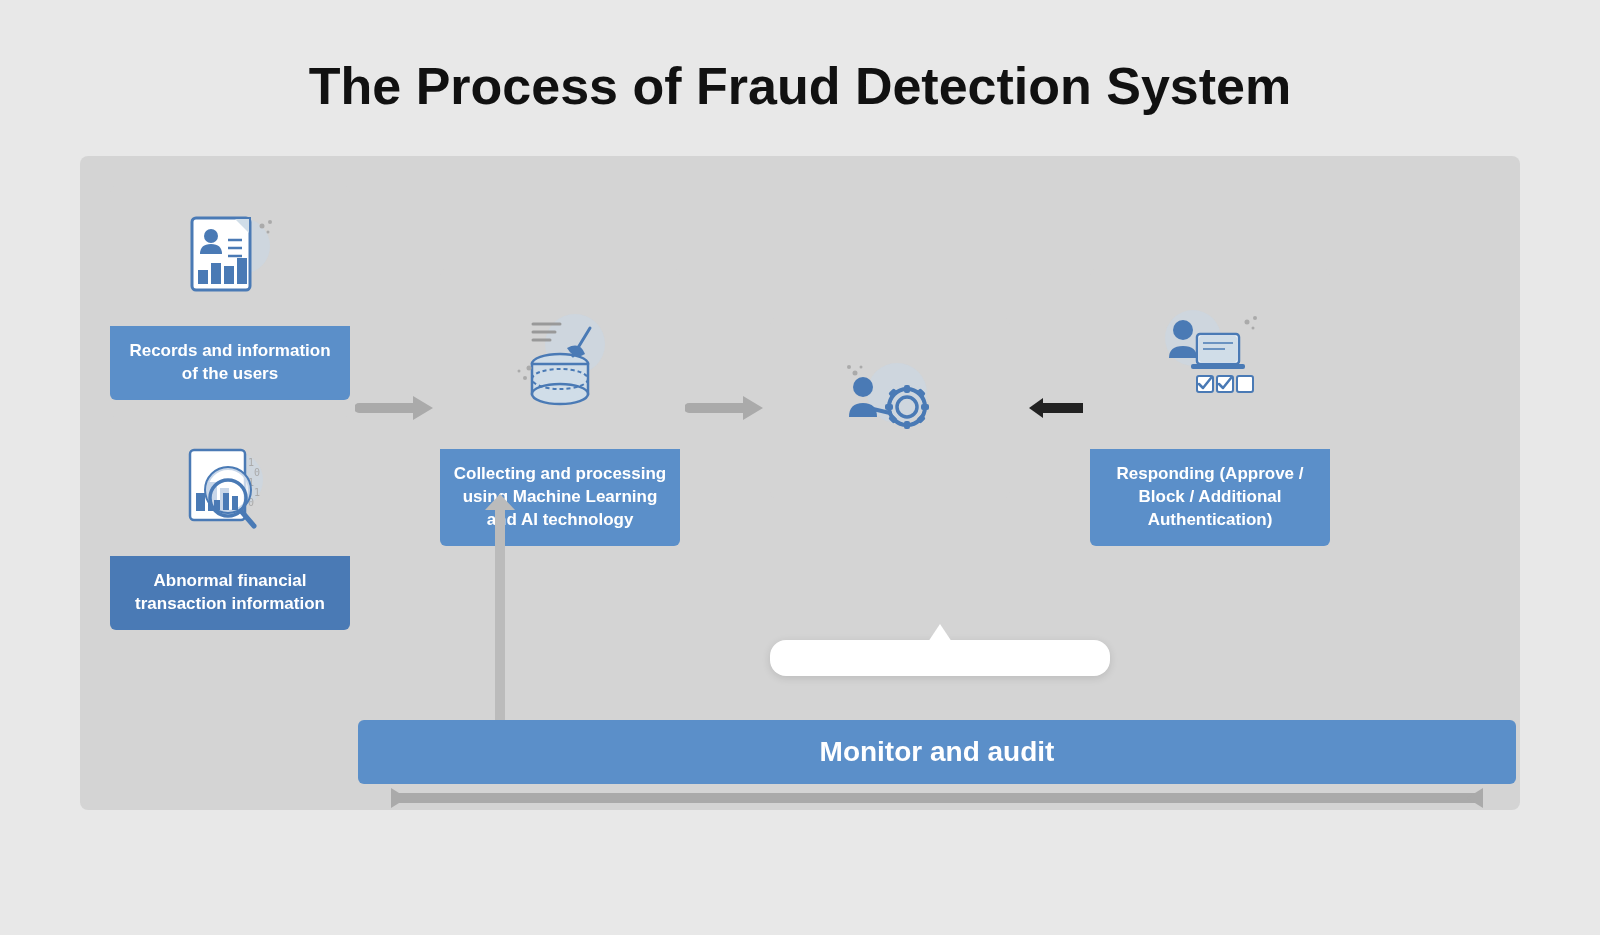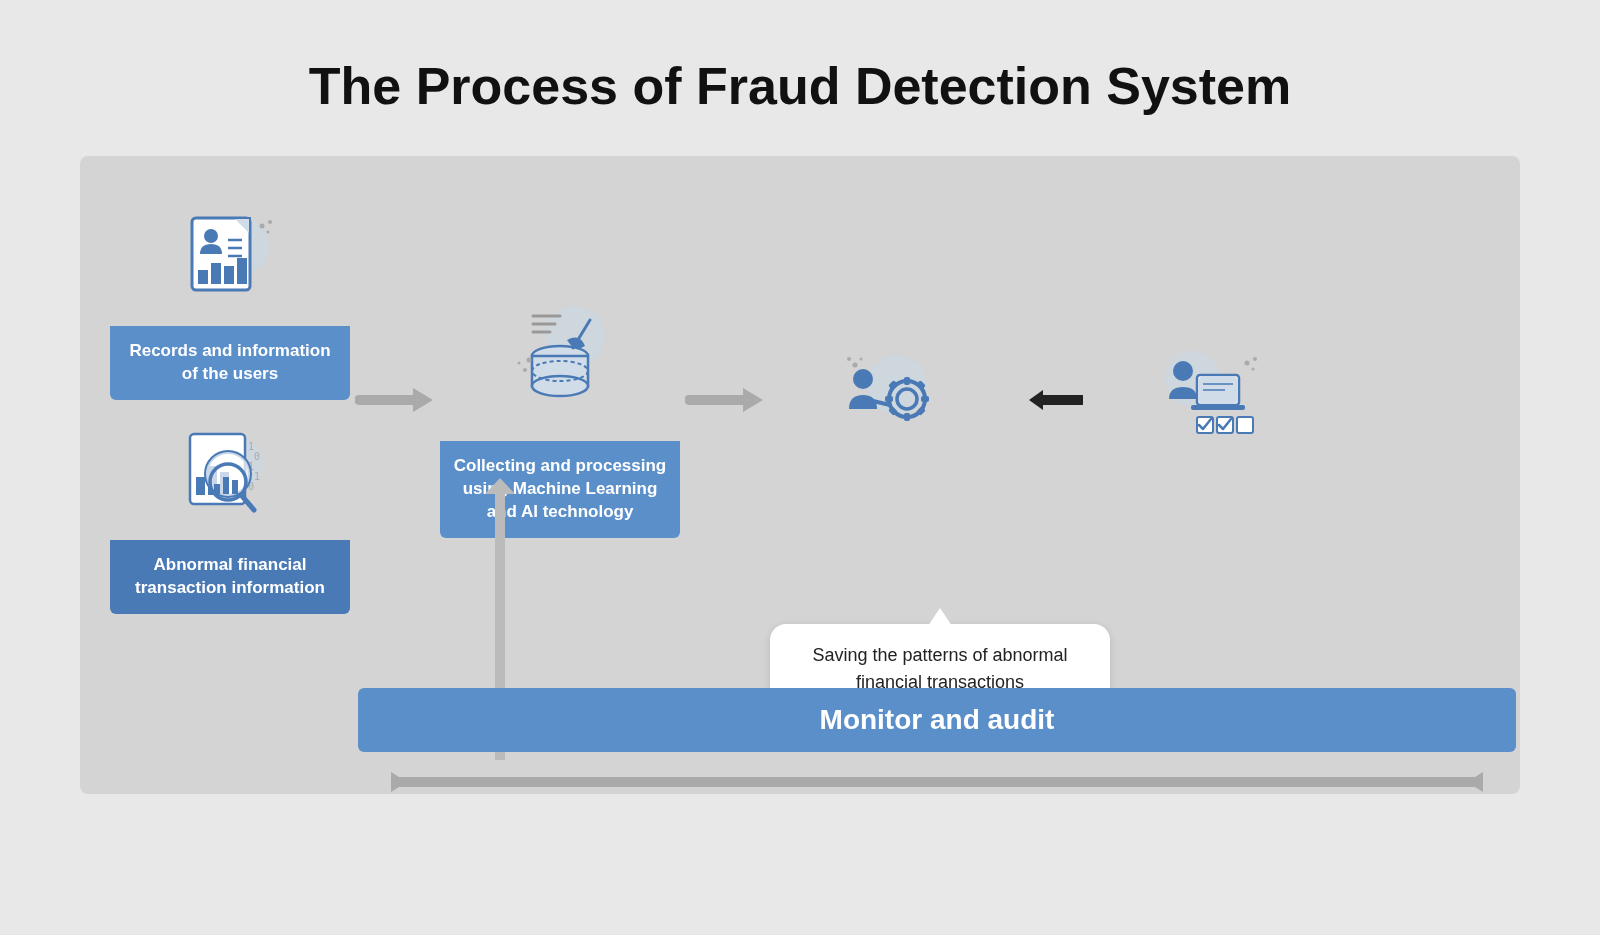--- a/index.html
+++ b/index.html
@@ -24,20 +24,21 @@
     .main-content {
       background: #d4d4d4;
       border-radius: 8px;
       width: 1440px;
       padding: 30px 30px 20px 30px;
       position: relative;
     }
     .left-col {
       display: flex;
       flex-direction: column;
+      gap: 16px;
       width: 240px;
       flex-shrink: 0;
     }
     .box {
       background: #d4d4d4;
       border-radius: 6px;
       display: flex;
       flex-direction: column;
       align-items: center;
       overflow: hidden;
@@ -300,40 +301,40 @@
             <polyline points="44,78 48,82 56,72" stroke="#4a7ab5" stroke-width="2.5" fill="none" stroke-linecap="round" stroke-linejoin="round"></polyline>
             <rect x="62" y="70" width="16" height="16" rx="2" fill="white" stroke="#4a7ab5" stroke-width="2"></rect>
             <polyline points="64,78 68,82 76,72" stroke="#4a7ab5" stroke-width="2.5" fill="none" stroke-linecap="round" stroke-linejoin="round"></polyline>
             <rect x="82" y="70" width="16" height="16" rx="2" fill="white" stroke="#4a7ab5" stroke-width="2"></rect>
 
             <circle cx="92" cy="16" r="2.5" fill="#aaa"></circle>
             <circle cx="100" cy="12" r="2" fill="#aaa"></circle>
             <circle cx="98" cy="22" r="1.5" fill="#aaa"></circle>
           </svg>
         </div>
+        <div class="mid-box-label">Responding (Approve / Block / Additional Authentication)</div>
       </div>
     </div>
 
     <div style="position:relative; height:160px; width:100%;">
 
       <div style="position:absolute; left:360px; top:-140px; width:60px; height:300px; display:flex; flex-direction:column; align-items:center;">
         <svg width="50" height="290" viewBox="0 0 50 290" fill="none" xmlns="http://www.w3.org/2000/svg">
 
           <polygon points="10,20 25,4 40,20" fill="#bbb"></polygon>
           <rect x="20" y="18" width="10" height="268" fill="#bbb"></rect>
         </svg>
       </div>
 
       <div style="position:absolute; left:660px; top:10px; background:white; border-radius:16px; padding:18px 28px; font-size:18px; font-weight:500; text-align:center; line-height:1.5; color:#222; width:340px; box-shadow:0 2px 8px rgba(0,0,0,0.12);">
         
         <div style="position:absolute; top:-16px; left:50%; transform:translateX(-50%); width:0; height:0; border-left:12px solid transparent; border-right:12px solid transparent; border-bottom:18px solid white;"></div>
-        <span>Saving the patterns of abnormal financial transactions</span>
-      </div>
-
-      <div style="position:absolute; left:248px; top:74px; width:1158px; background:#5b8fc9; color:white; font-size:28px; font-weight:700; text-align:center; border-radius:6px; padding:16px 0;">Monitor and audit</div>
+      </div>
+
+      <div style="position:absolute; left:248px; top:90px; width:1158px; background:#5b8fc9; color:white; font-size:28px; font-weight:700; text-align:center; border-radius:6px; padding:16px 0;">Monitor and audit</div>
 
       <div style="position:absolute; left:248px; top:152px; width:1158px; display:flex; justify-content:center;">
         <svg width="1100" height="32" viewBox="0 0 1100 32" fill="none" xmlns="http://www.w3.org/2000/svg">
 
           <polygon points="20,16 4,6 4,26" fill="#aaa"></polygon>
 
           <rect x="4" y="11" width="1092" height="10" fill="#aaa"></rect>
 
           <polygon points="1080,16 1096,6 1096,26" fill="#aaa"></polygon>
         </svg>

